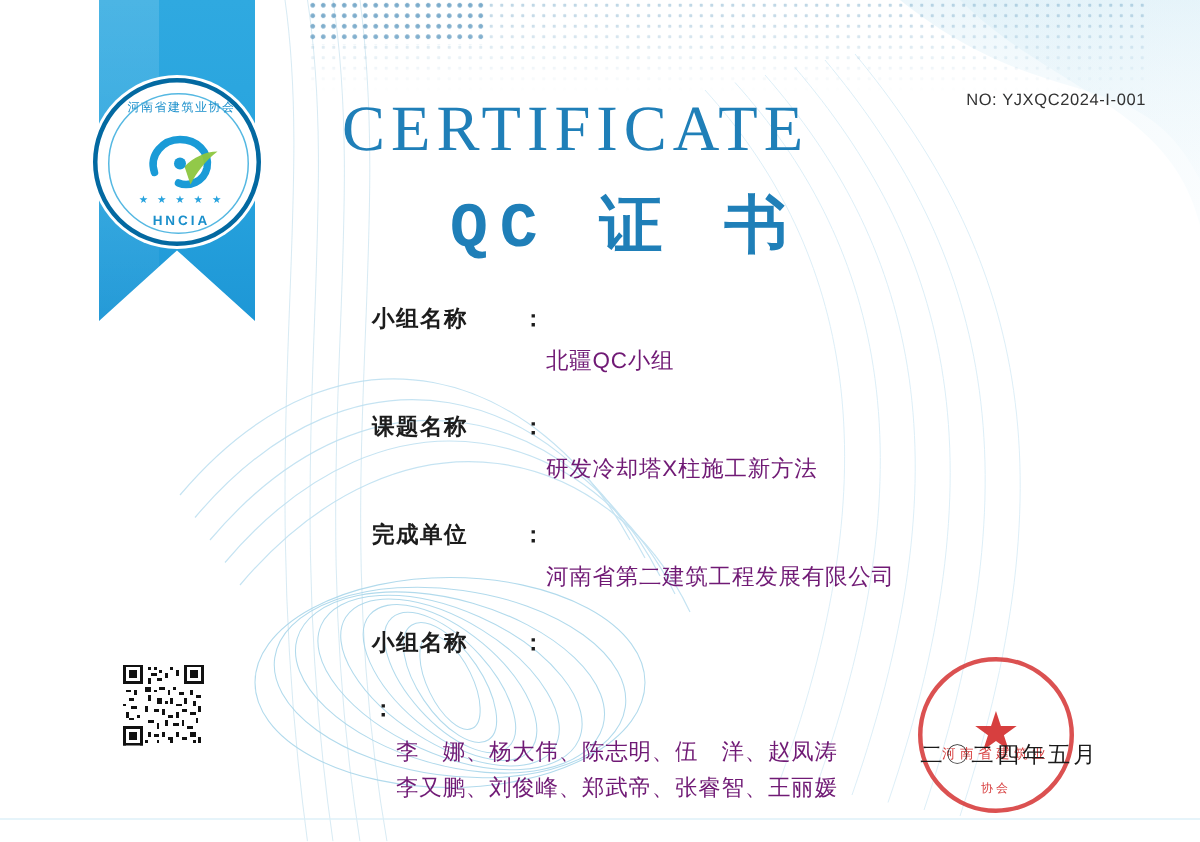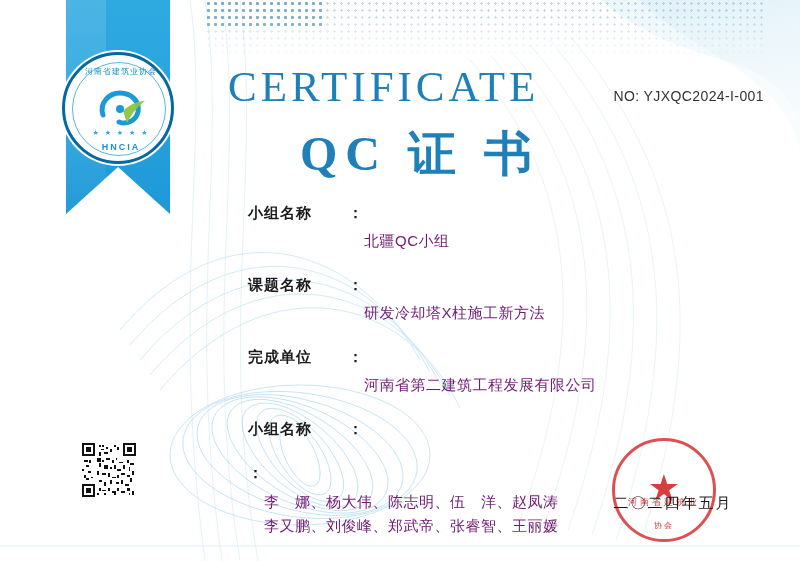--- a/index.html
+++ b/index.html
@@ -118,30 +118,30 @@
     left: 228px; top: 62px;
     font-size: 43px;
     letter-spacing: 4px;
     color: #1f7fb8;
     font-family: "Liberation Serif", serif;
     font-weight: 400;
   }
   .cert-subtitle {
     position: absolute;
     left: 300px; top: 122px;
-    font-size: 48px;
+    font-size: 42px;
     letter-spacing: 8px;
     color: #1f7fb8;
-    font-family: Liberation Serif, serif;
+    font-family: Liberation Mono, monospace;
     font-weight: bold;
   }
   .cert-no {
     position: absolute;
-    right: 36px; top: 88px;
-    font-size: 14px;
+    right: 36px; top: 61px;
+    font-size: 11px;
     color: #333333;
     letter-spacing: .4px;
   }
 
   
   .fields {
     position: absolute;
     left: 248px; top: 202px;
     width: 510px;
   }

